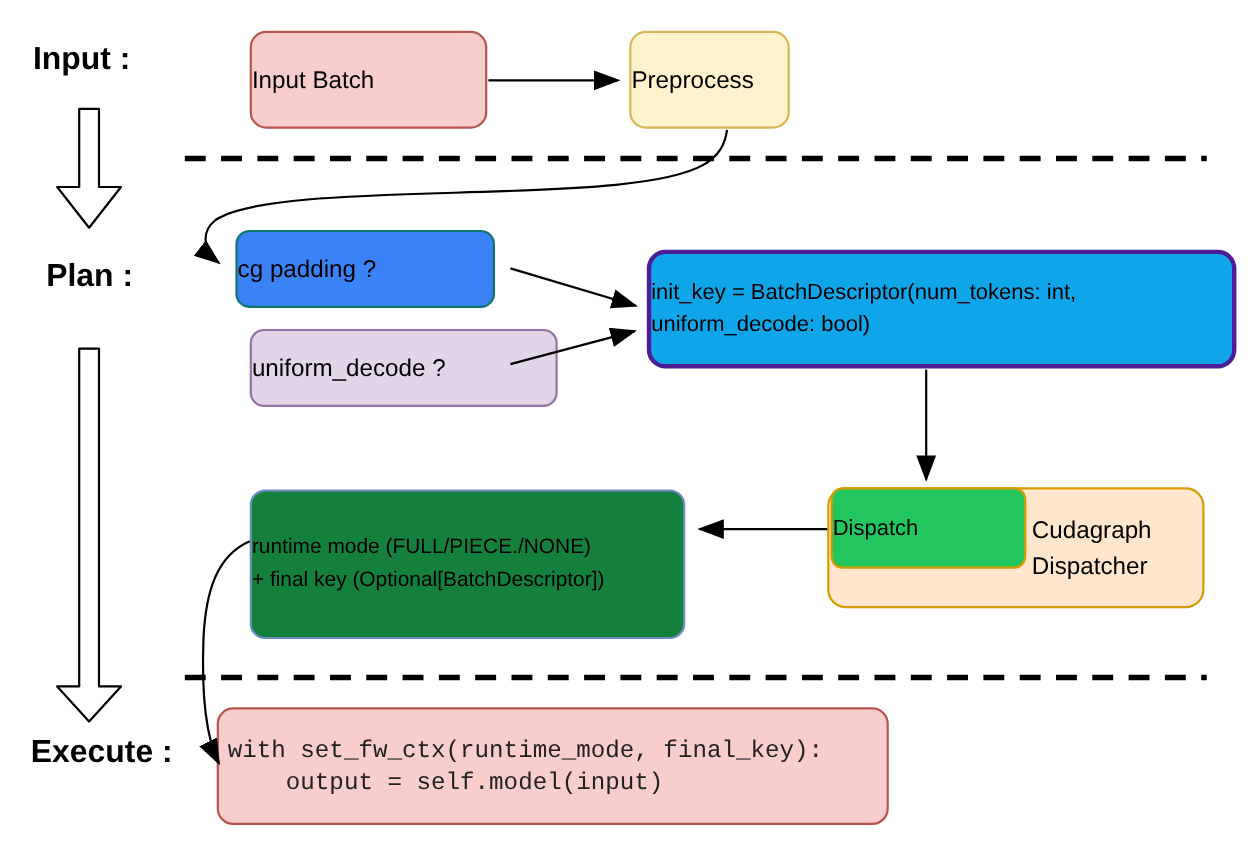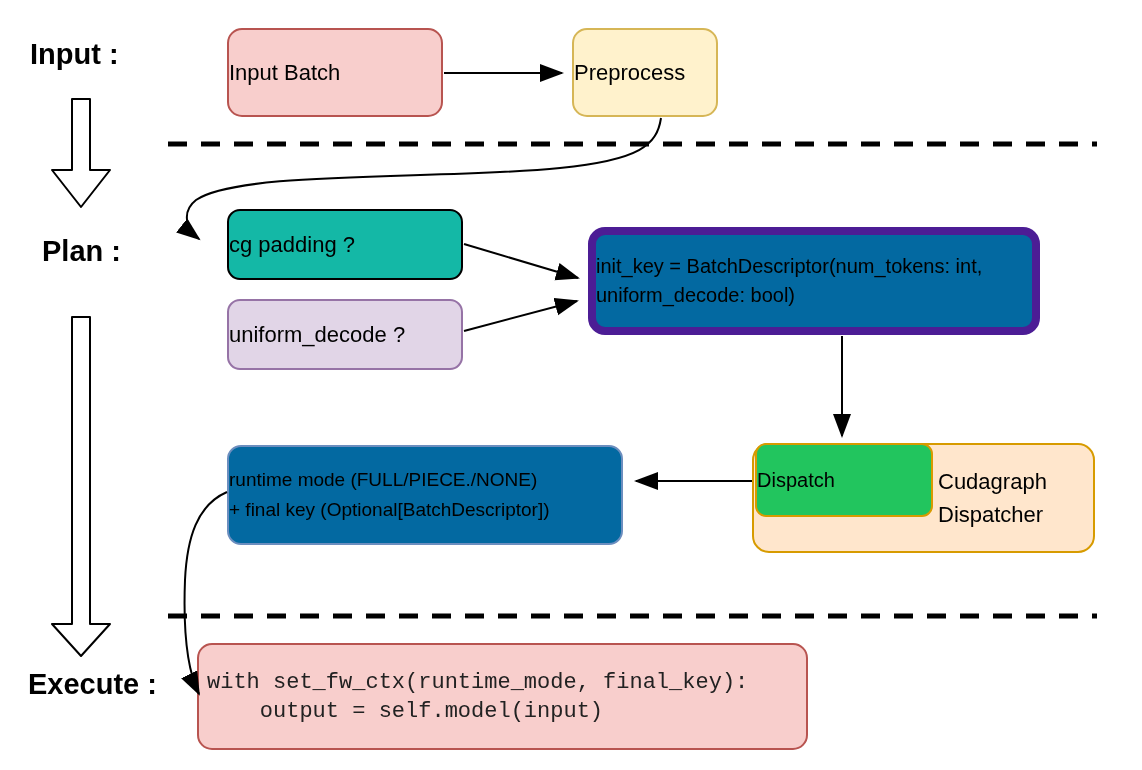--- a/index.html
+++ b/index.html
@@ -23,51 +23,51 @@
     left:227px;top:28px;width:216px;height:89px;
     background:#f8cecc;border:2px solid #b85450;border-radius:15px;
     font-size:22px;
   }
   #preprocess{
     left:572px;top:28px;width:146px;height:89px;
     background:#fff2cc;border:2px solid #d6b656;border-radius:15px;
     font-size:22px;
   }
   #cg-padding{
-    left:227px;top:209px;width:236px;height:71px;
-    background:#14b8a6;border:2px solid #000000;border-radius:13px;
+    left:214px;top:209px;width:236px;height:71px;
+    background:#3b82f6;border:2px solid #0f766e;border-radius:13px;
     font-size:22px;
   }
   #uniform-decode{
-    left:227px;top:299px;width:236px;height:71px;
+    left:227px;top:299px;width:280px;height:71px;
     background:#e1d5e7;border:2px solid #9673a6;border-radius:13px;
     font-size:22px;
   }
   #init-key{
-    left:588px;top:227px;width:452px;height:108px;
-    background:#0369a1;border:8px solid #4c1d95;border-radius:17px;
+    left:588px;top:227px;width:536px;height:108px;
+    background:#0ea5e9;border:4px solid #4c1d95;border-radius:17px;
     font-size:20px;line-height:29px;
   }
   #cudagraph-dispatcher{
     left:752px;top:443px;width:343px;height:110px;
     background:#ffe6cc;border:2px solid #d79b00;border-radius:17px;
   }
   #dispatch{
     left:755px;top:443px;width:178px;height:74px;
     background:#22c55e;border:2px solid #d79b00;border-radius:11px;
     font-size:20px;
   }
   #dispatcher-label{
     left:938px;top:462px;width:154px;height:72px;
     background:transparent;border:none;
     font-size:22px;line-height:33px;
   }
   #runtime-mode{
-    left:227px;top:445px;width:396px;height:100px;
-    background:#0369a1;border:2px solid #6c8ebf;border-radius:14px;
+    left:227px;top:445px;width:396px;height:136px;
+    background:#15803d;border:2px solid #6c8ebf;border-radius:14px;
     font-size:19px;line-height:30px;
   }
   #execute-code{
     left:197px;top:643px;width:611px;height:107px;
     background:#f8cecc;border:2px solid #b85450;border-radius:15px;
     align-items:flex-start;justify-content:center;
     padding-left:8px;
     font-family:"Liberation Mono", monospace;
     font-size:22px;line-height:29px;color:#222;
     text-align:left;

